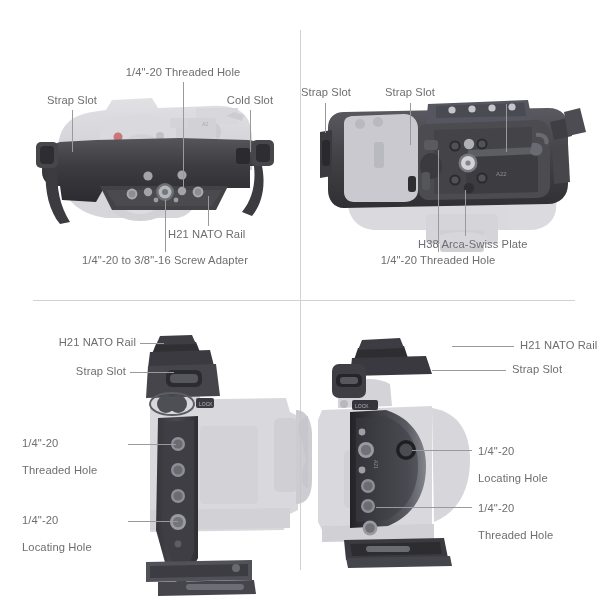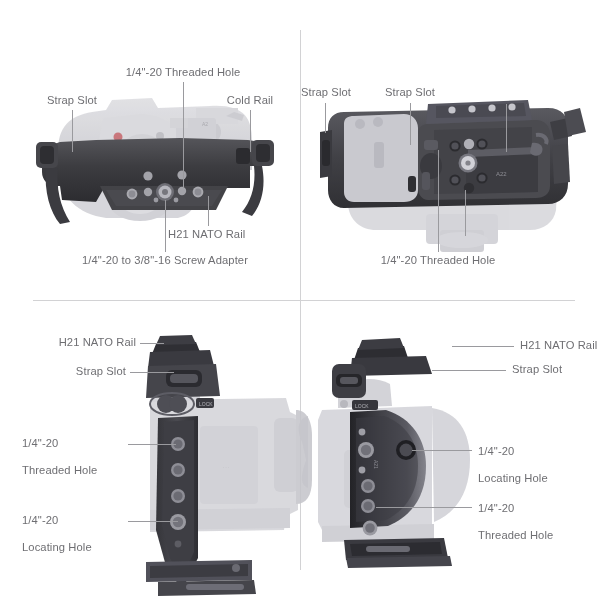--- a/index.html
+++ b/index.html
@@ -120,21 +120,21 @@
     </svg>
 
     <div class="leader v" style="left:72px;top:110px;height:42px;"></div>
     <div class="leader v" style="left:183px;top:82px;height:106px;"></div>
     <div class="leader v" style="left:250px;top:110px;height:42px;"></div>
     <div class="leader v" style="left:208px;top:196px;height:30px;"></div>
     <div class="leader v" style="left:165px;top:200px;height:52px;"></div>
 
     <div class="label ctr" style="left:12px;top:94px;width:120px;">Strap Slot</div>
     <div class="label ctr" style="left:103px;top:66px;width:160px;">1/4"-20 Threaded Hole</div>
-    <div class="label ctr" style="left:200px;top:94px;width:100px;">Cold Rail</div>
+    <div class="label ctr" style="left:200px;top:94px;width:100px;">Cold Slot</div>
     <div class="label left" style="left:168px;top:228px;width:130px;">H21 NATO Rail</div>
     <div class="label ctr" style="left:45px;top:254px;width:240px;">1/4"-20 to 3/8"-16 Screw Adapter</div>
   </div>
 
   <div class="quad q-tr">
 
     <svg width="300" height="300" viewBox="0 0 300 300">
       <defs>
         <linearGradient id="cageTR" x1="0" y1="0" x2="0" y2="1">
           <stop offset="0" stop-color="#5a5a60"></stop>
@@ -209,20 +209,21 @@
     </svg>
 
     <div class="leader v" style="left:25px;top:103px;height:30px;"></div>
     <div class="leader v" style="left:110px;top:103px;height:42px;"></div>
     <div class="leader v" style="left:206px;top:104px;height:48px;"></div>
     <div class="leader v" style="left:165px;top:190px;height:46px;"></div>
     <div class="leader v" style="left:138px;top:150px;height:102px;"></div>
 
     <div class="label ctr" style="left:-12px;top:86px;width:76px;">Strap Slot</div>
     <div class="label ctr" style="left:72px;top:86px;width:76px;">Strap Slot</div>
+    <div class="label left" style="left:118px;top:238px;width:170px;">H38 Arca-Swiss Plate</div>
     <div class="label ctr" style="left:58px;top:254px;width:160px;">1/4"-20 Threaded Hole</div>
   </div>
 
   <div class="quad q-bl">
 
     <svg width="300" height="300" viewBox="0 0 300 300">
       <defs>
         <linearGradient id="cageBL" x1="0" y1="0" x2="1" y2="0">
           <stop offset="0" stop-color="#35353a"></stop>
           <stop offset=".5" stop-color="#4a4a50"></stop>

